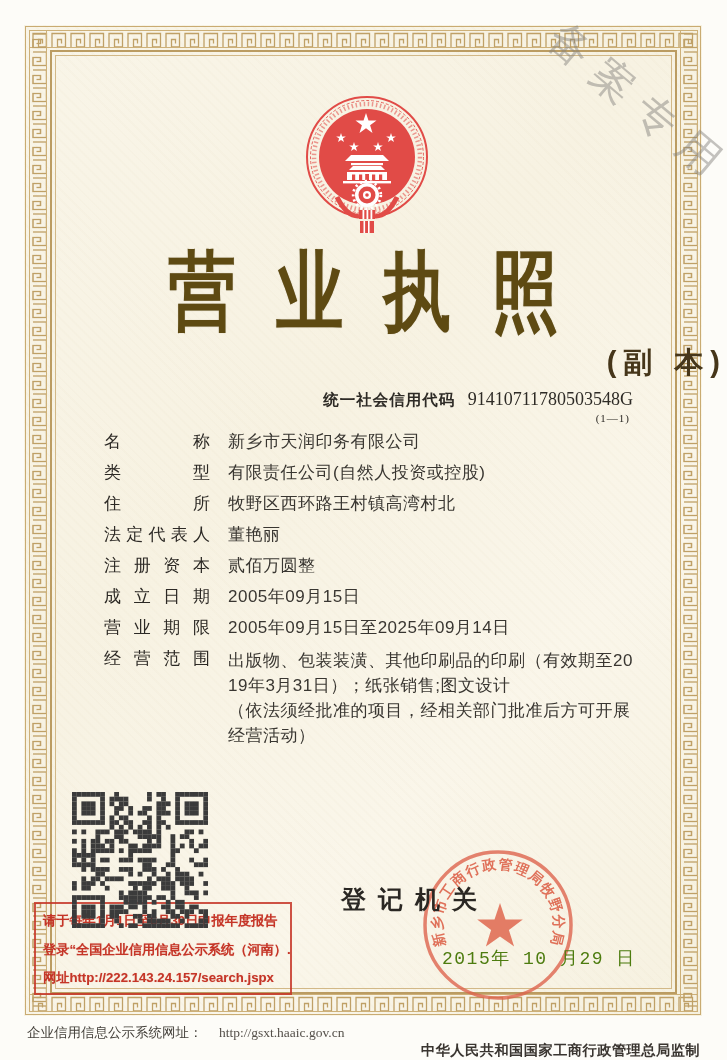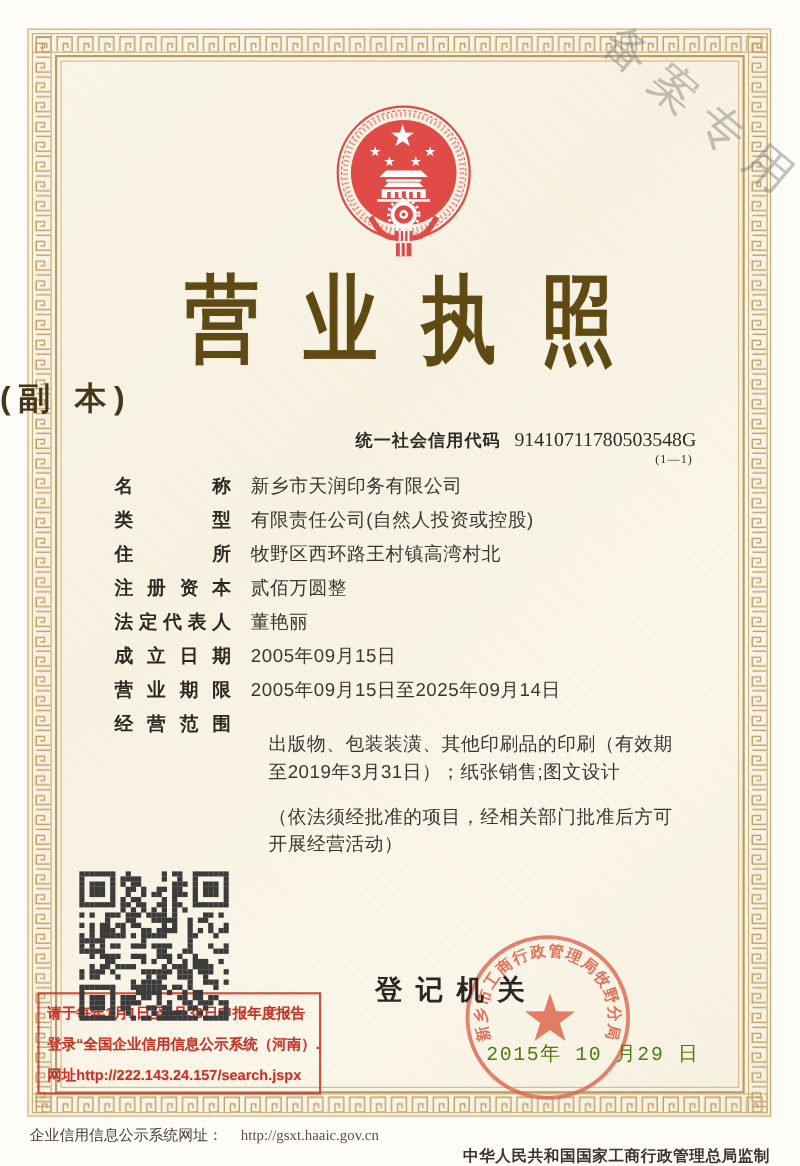--- a/index.html
+++ b/index.html
@@ -27,35 +27,35 @@
   .watermark{position:absolute;left:572px;top:10px;font-size:42px;font-weight:500;
              letter-spacing:14px;color:rgba(132,130,126,0.48);white-space:nowrap;
              transform:rotate(40deg);transform-origin:left top;z-index:2;}
   
   .emblem{position:absolute;left:303px;top:95px;width:128px;height:146px;z-index:3;}
   
   .title{position:absolute;left:0;top:245px;width:727px;text-align:center;
          font-size:86px;line-height:92px;font-weight:900;color:#5e4a12;
          letter-spacing:52px;padding-left:52px;box-sizing:border-box;
          transform:scaleX(0.78);text-shadow:0 0 1px rgba(60,45,8,0.4);z-index:3;}
-  .subtitle{position:absolute;left:0;top:343px;width:727px;text-align:left;
+  .subtitle{position:absolute;left:0;top:343px;width:727px;text-align:right;
          font-size:29px;font-weight:700;color:#46361a;letter-spacing:7px;z-index:3;}
   .credit-line{position:absolute;top:389px;left:0;right:94px;text-align:right;z-index:3;}
   .credit-label{font-size:15.5px;font-weight:700;color:#2e2b26;letter-spacing:1px;}
   .credit-value{font-family:"Liberation Serif", serif;font-size:18px;color:#2e2b26;margin-left:8px;text-align:right;}
   .page-number{position:absolute;top:412px;right:97px;font-family:"Liberation Serif", serif;
          font-size:11px;color:#2e2b26;letter-spacing:1px;z-index:3;}
   
   .fields{position:absolute;left:104px;top:431px;width:560px;z-index:3;}
   .field-row{display:flex;align-items:flex-start;margin-bottom:9px;min-height:22px;}
-  .field-label{display:inline-block;width:106px;flex:0 0 106px;font-size:17px;font-weight:700;
+  .field-label{display:inline-block;width:106px;flex:0 0 106px;font-size:17px;font-weight:400;
          color:#2c2925;text-align:justify;text-align-last:justify;line-height:22px;}
   .field-value{font-size:17px;color:#393631;line-height:22px;padding-left:18px;letter-spacing:0.5px;}
   .scope-value{width:414px;line-height:25px;word-break:break-all;}
-  .scope-value p{margin:16px;}
+  .scope-value p{margin:0;}
   
   .qr{position:absolute;left:72px;top:792px;width:136px;height:136px;z-index:6;}
   
   .stamp{position:absolute;left:34px;top:902px;width:258px;height:93px;box-sizing:border-box;
          border:2.5px solid rgba(197,53,39,0.85);padding:3px 5px 0 7px;z-index:5;
          color:#c53527;font-weight:700;font-size:13.2px;line-height:28.6px;white-space:nowrap;
          text-shadow:0 0 1px rgba(197,53,39,0.35);}
   
   .reg-label{position:absolute;left:341px;top:883px;font-size:25px;font-weight:700;
          letter-spacing:12px;color:#2a2723;z-index:4;}
@@ -174,26 +174,26 @@
     </div>
     <div class="field-row">
       <span class="field-label">类型</span>
       <span class="field-value">有限责任公司(自然人投资或控股)</span>
     </div>
     <div class="field-row">
       <span class="field-label">住所</span>
       <span class="field-value">牧野区西环路王村镇高湾村北</span>
     </div>
     <div class="field-row">
+      <span class="field-label">法定代表人</span>
+      <span class="field-value">董艳丽</span>
+    </div>
+    <div class="field-row">
       <span class="field-label">注册资本</span>
       <span class="field-value">贰佰万圆整</span>
-    </div>
-    <div class="field-row">
-      <span class="field-label">法定代表人</span>
-      <span class="field-value">董艳丽</span>
     </div>
     <div class="field-row">
       <span class="field-label">成立日期</span>
       <span class="field-value">2005年09月15日</span>
     </div>
     <div class="field-row">
       <span class="field-label">营业期限</span>
       <span class="field-value">2005年09月15日至2025年09月14日</span>
     </div>
     <div class="field-row">

